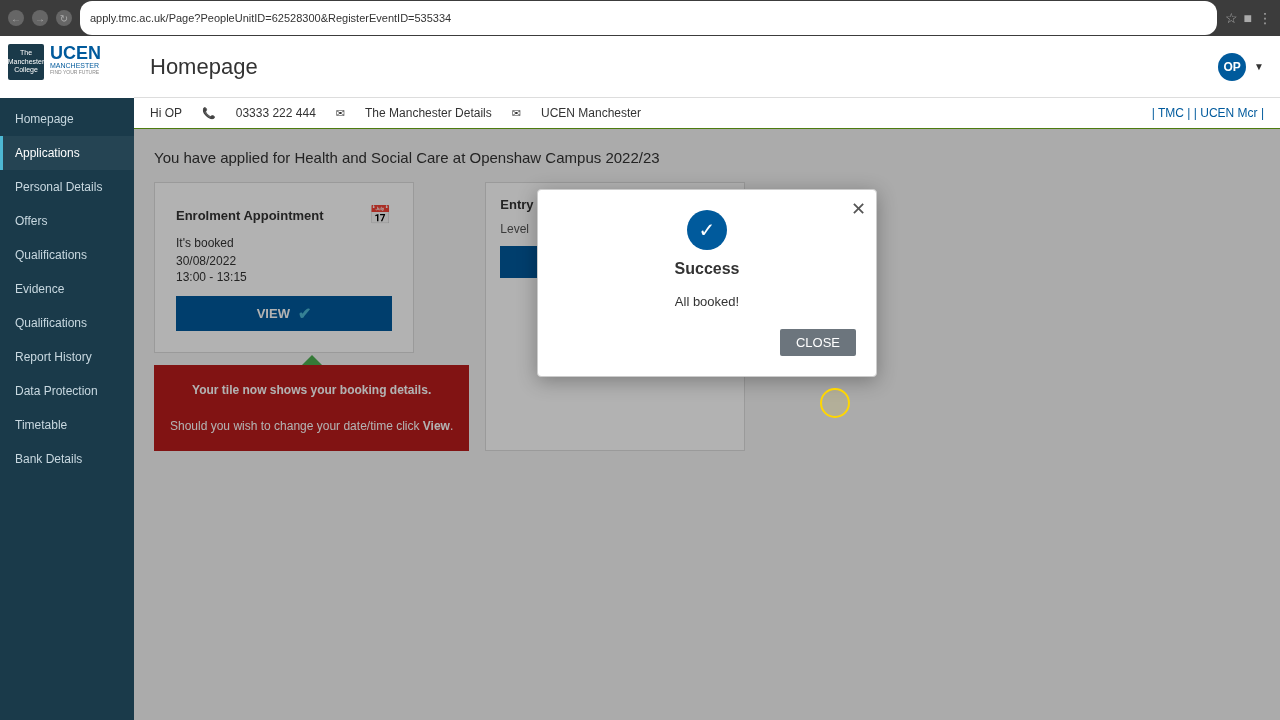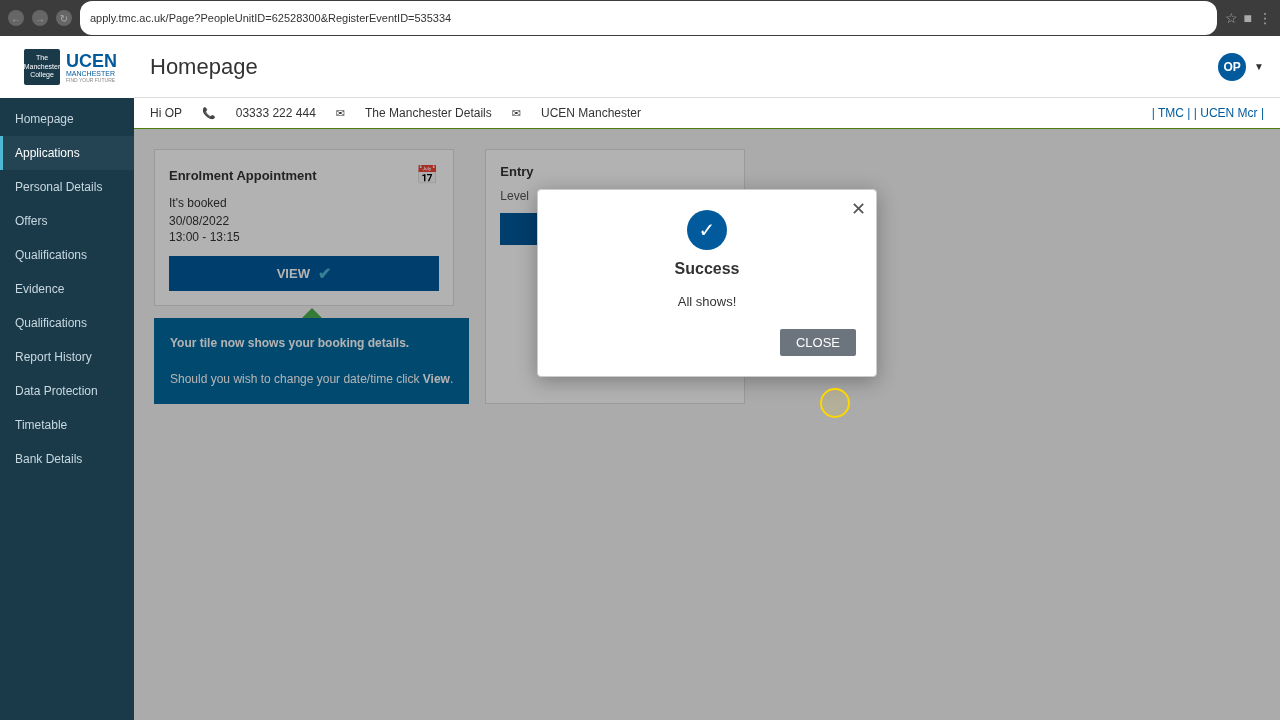--- a/index.html
+++ b/index.html
@@ -35,23 +35,23 @@
     .sidebar {
       width: 134px;
       background: #1a3a4a;
       color: #c8d8e0;
       display: flex;
       flex-direction: column;
       flex-shrink: 0;
     }
     .sidebar-logo {
       background: #fff;
-      padding: 24px;
-      display: flex;
-      align-items: center;
+      padding: 8px;
+      display: flex;
+      align-items: flex-start;
       gap: 6px;
       height: 62px;
     }
     .logo-tmc {
       width: 36px; height: 36px;
       background: #1a3a4a;
       display: flex; align-items: center; justify-content: center;
       font-size: 7px; color: #fff; text-align: center; line-height: 1.2;
       border-radius: 2px;
     }
@@ -114,22 +114,22 @@
       font-weight: normal;
     }
 
     
     .cards-row { display: flex; gap: 16px; }
 
     
     .card {
       background: #fff;
       border: 1px solid #ddd;
-      width: 300px;
-      padding: 14px;
+      width: 260px;
+      padding: 21px;
       position: relative;
     }
     .card-header { display: flex; justify-content: space-between; align-items: center; margin-bottom: 10px; }
     .card-title { font-size: 13px; font-weight: bold; color: #333; }
     .calendar-icon { font-size: 18px; color: #555; cursor: pointer; }
 
     .booked-label { font-size: 12px; color: #333; margin-bottom: 4px; }
     .booked-date { font-size: 12px; color: #333; margin-bottom: 2px; }
     .booked-time { font-size: 12px; color: #333; margin-bottom: 12px; }
 
@@ -144,26 +144,26 @@
       display: flex;
       align-items: center;
       justify-content: center;
       gap: 8px;
       font-weight: bold;
     }
     .view-btn-check { color: #4db8d4; font-size: 16px; }
 
     
     .green-tooltip {
-      background: #0369a1;
+      background: #b91c1c;
       color: #fff;
       padding: 16px;
       margin-top: 12px;
       font-size: 12px;
-      text-align: left;
+      text-align: center;
       line-height: 1.5;
       position: relative;
     }
     .green-tooltip::before {
       content: '';
       position: absolute;
       top: -10px;
       left: 50%;
       transform: translateX(-50%);
       border-left: 10px solid transparent;
@@ -348,20 +348,21 @@
       <span class="mail-icon"></span>
       <span>The Manchester Details</span>
       <span class="mail-icon"></span>
       <span>UCEN Manchester</span>
       <div class="info-bar-links">
         <span>| TMC |   | UCEN Mcr |</span>
       </div>
     </div>
 
     <div class="content">
+      <div class="page-heading">You have applied for Health and Social Care at Openshaw Campus 2022/23</div>
 
       <div class="cards-row">
 
         <div style="display:flex;flex-direction:column;">
           <div class="card">
             <div class="card-header">
               <span class="card-title">Enrolment Appointment</span>
               <span class="calendar-icon">📅</span>
             </div>
             <div class="booked-label">It's booked</div>
@@ -389,21 +390,21 @@
             <span style="font-size:14px;">⇧</span>
           </button>
         </div>
       </div>
 
       <div class="modal-overlay">
         <div class="modal">
           <button class="modal-close">✕</button>
           <div class="modal-check-icon">✓</div>
           <div class="modal-title">Success</div>
-          <div class="modal-message">All shows!</div>
+          <div class="modal-message">All booked!</div>
           <div class="modal-footer">
             <button class="close-btn">CLOSE</button>
           </div>
         </div>
 
         <div class="cursor-circle" style="position:fixed;left:820px;top:388px;"></div>
       </div>
     </div>
   </div>
 </div>

